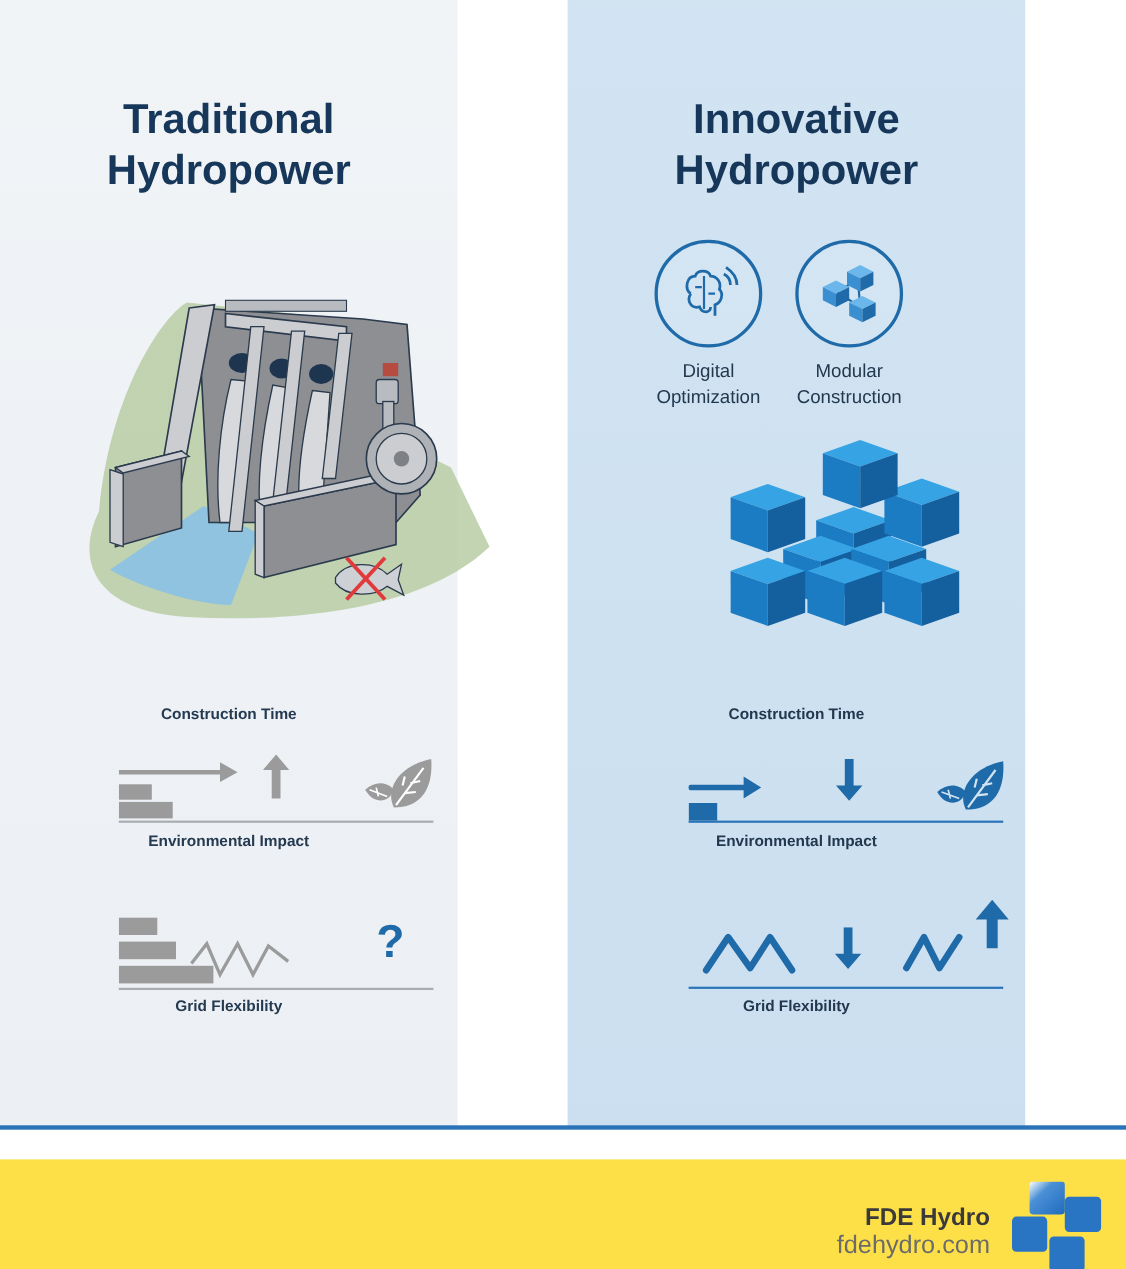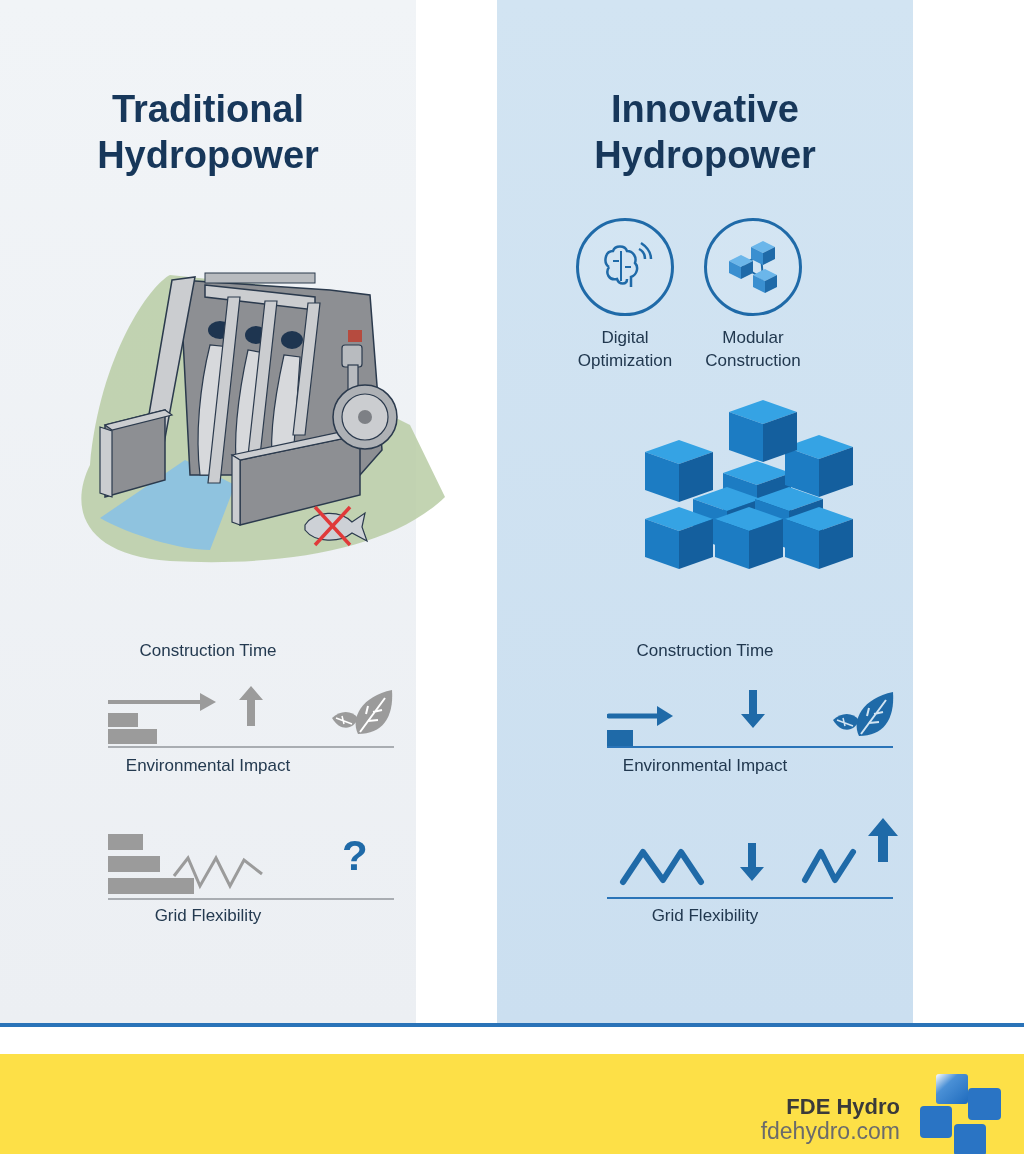--- a/index.html
+++ b/index.html
@@ -1,31 +1,31 @@
 <!DOCTYPE html>
 <html><head>
 <meta charset="utf-8">
 <style>
   * { box-sizing: border-box; margin: 0; padding: 0; }
   html, body { width: 1024px; height: 1154px; background: #ffffff; overflow: hidden; }
   body { font-family: "Liberation Sans", "DejaVu Sans", sans-serif; color: #1b3550; position: relative; }
 
   .panel { position: absolute; top: 0; height: 1024px; width: 416px; }
   .panel-left { left: 0; background: linear-gradient(180deg, #f1f4f7 0%, #eceff3 100%); }
-  .panel-right { left: 497px; background: linear-gradient(180deg, #d2e4f2 0%, #cbdff0 100%); }
+  .panel-right { left: 516px; background: linear-gradient(180deg, #d2e4f2 0%, #cbdff0 100%); }
 
   .heading {
     position: absolute; top: 86px; width: 100%; text-align: center;
     font-weight: 700; font-size: 38px; line-height: 46px; color: #17375a;
   }
   .heading span { display: block; }
 
   .divider-bar { position: absolute; left: 0; top: 1023px; width: 1024px; height: 4px; background: #2a73b8; }
 
-  .metric-label { position: absolute; width: 100%; text-align: center; font-size: 17px; color: #21384f; }
+  .metric-label { position: absolute; width: 100%; text-align: center; font-size: 14px; color: #21384f; font-weight: bold; }
   .panel-left .metric-label { color: #243a50; }
 
   .baseline { position: absolute; height: 2px; }
   .panel-left .baseline { background: #a9adb2; }
   .panel-right .baseline { background: #2a74b8; }
 
   .feature { position: absolute; top: 218px; width: 100px; text-align: center; }
   .feature .circle {
     width: 98px; height: 98px; border-radius: 50%; border: 3px solid #1f6aa8;
     margin: 0 auto; display: flex; align-items: center; justify-content: center;

